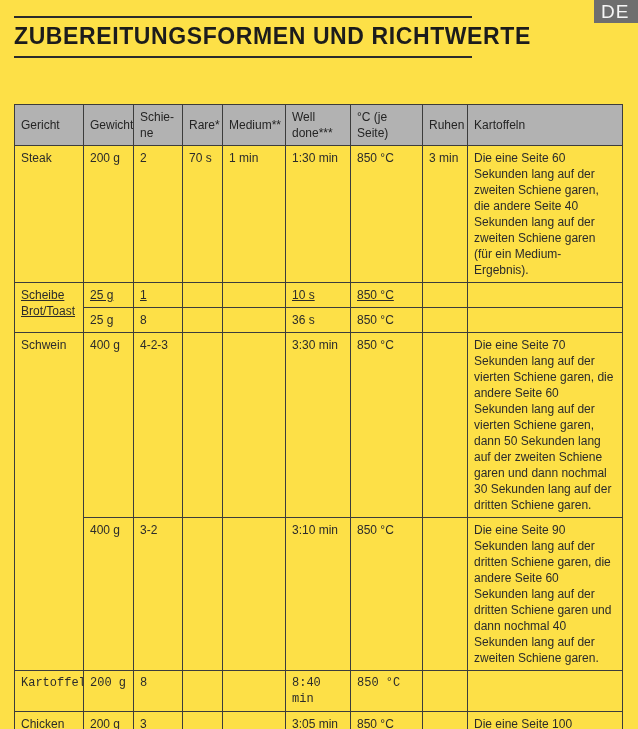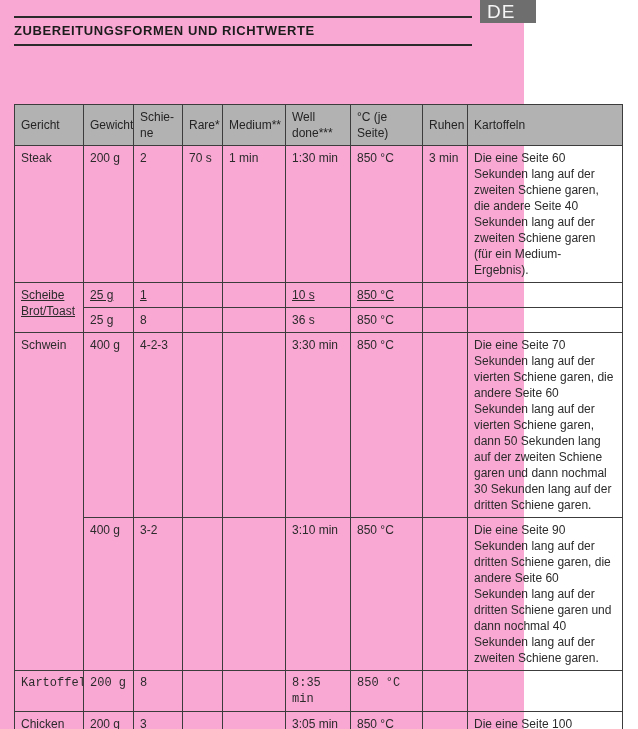--- a/index.html
+++ b/index.html
@@ -7,23 +7,23 @@
     padding: 0;
     background: #ffffff;
     width: 638px;
     height: 729px;
     overflow: hidden;
     font-family: "Liberation Sans", sans-serif;
     color: #262626;
   }
   .page {
     position: relative;
-    width: 524px;
+    width: 638px;
     height: 729px;
-    background: #f9a8d4;
+    background: #fde047;
   }
 
   
   .lang-badge {
     position: absolute;
     top: 0;
     right: -12px;
     width: 56px;
     height: 23px;
     background: #6e6e6e;
@@ -40,21 +40,21 @@
   .title-block {
     position: absolute;
     left: 14px;
     top: 16px;
     width: 458px;
     border-top: 2px solid #2b2b2b;
     border-bottom: 2px solid #2b2b2b;
     padding: 5px 0 6px 0;
   }
   .page-title {
-    font-size: 13px;
+    font-size: 23px;
     font-weight: bold;
     letter-spacing: 0.6px;
     color: #1c1c1c;
     white-space: nowrap;
   }
 
   
   table.richtwerte {
     position: absolute;
     left: 14px;
@@ -180,21 +180,21 @@
         <td>850 °C</td>
         <td></td>
         <td>Die eine Seite 90 Sekunden lang auf der dritten Schiene garen, die andere Seite 60 Sekunden lang auf der dritten Schiene garen und dann nochmal 40 Sekunden lang auf der zweiten Schiene garen.</td>
       </tr>
       <tr class="row-kart">
         <td>Kartoffeln</td>
         <td>200 g</td>
         <td>8</td>
         <td></td>
         <td></td>
-        <td>8:35 min</td>
+        <td>8:40 min</td>
         <td>850 °C</td>
         <td></td>
         <td></td>
       </tr>
       <tr class="row-chicken">
         <td>Chicken Seite</td>
         <td>200 g</td>
         <td>3</td>
         <td></td>
         <td></td>

